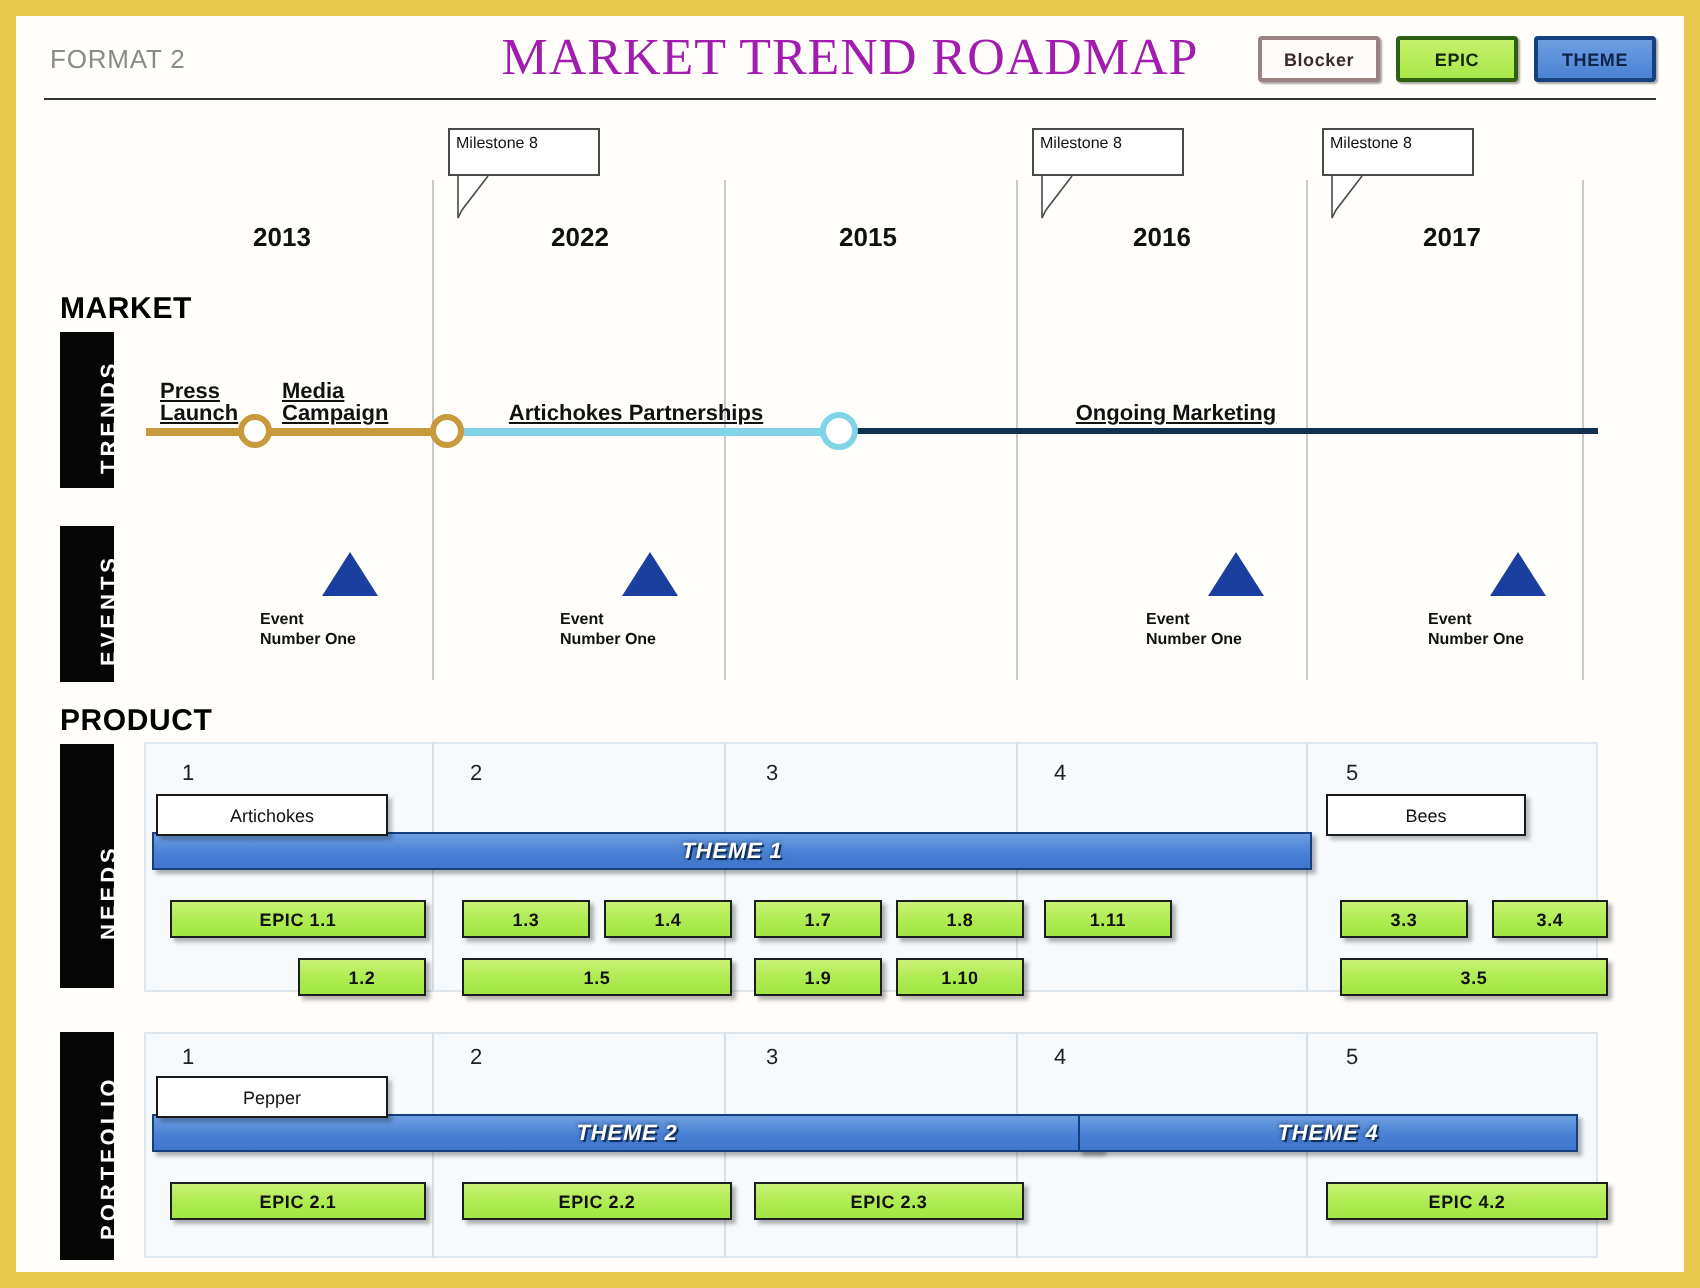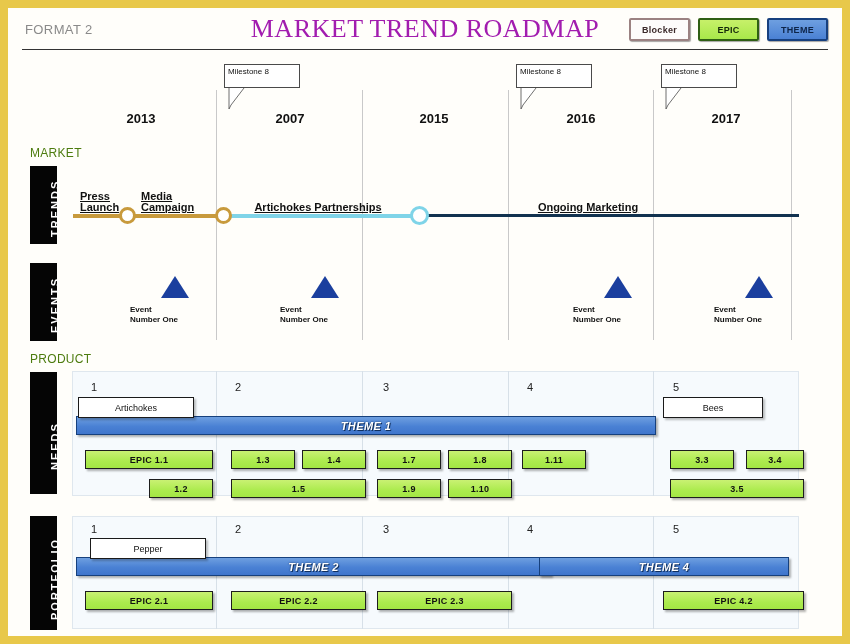--- a/index.html
+++ b/index.html
@@ -48,21 +48,21 @@
   .milestone{
     position:absolute;width:76px;height:24px;
     background:#fff;border:1px solid #4a4a4a;
     font-size:8px;color:#111;padding:2px 0 0 3px;box-sizing:border-box;
   }
   .milestone .tail{
     position:absolute;left:3px;top:23px;width:18px;height:22px;
   }
   
   .section-title{
-    position:absolute;font-size:12px;font-weight:normal;color:#4d7c0f;letter-spacing:.3px;
+    position:absolute;font-size:15px;font-weight:bold;color:#000000;letter-spacing:.3px;
   }
   
   .lane-tab{
     position:absolute;left:22px;width:27px;background:#050505;
     color:#fff;
   }
   .lane-tab span{
     display:block;white-space:nowrap;
     font-size:11px;font-weight:bold;letter-spacing:2px;
     transform-origin:0 0;
@@ -153,21 +153,21 @@
     </svg>
   </div>
   <div class="milestone" style="left:653px;top:56px;">
     <span>Milestone 8</span>
     <svg class="tail" viewBox="0 0 18 22">
       <path d="M1,0 L1,21 L3,17 L16,0" fill="#fff" stroke="#4a4a4a" stroke-width="0.8"></path>
     </svg>
   </div>
 
   <div class="year" style="left:88px;">2013</div>
-  <div class="year" style="left:237px;">2007</div>
+  <div class="year" style="left:237px;">2022</div>
   <div class="year" style="left:381px;">2015</div>
   <div class="year" style="left:528px;">2016</div>
   <div class="year" style="left:673px;">2017</div>
 
   <div class="section-title" style="left:22px;top:138px;">MARKET</div>
 
   <div class="lane-tab" style="top:158px;height:78px;">
     <span style="top:71px;">TRENDS</span>
   </div>
 
@@ -266,21 +266,21 @@
   <div class="panel-divider" style="left:354px;top:508px;height:113px;"></div>
   <div class="panel-divider" style="left:500px;top:508px;height:113px;"></div>
   <div class="panel-divider" style="left:645px;top:508px;height:113px;"></div>
 
   <div class="cell-num" style="left:83px;top:515px;">1</div>
   <div class="cell-num" style="left:227px;top:515px;">2</div>
   <div class="cell-num" style="left:375px;top:515px;">3</div>
   <div class="cell-num" style="left:519px;top:515px;">4</div>
   <div class="cell-num" style="left:665px;top:515px;">5</div>
 
-  <div class="callout" style="left:82px;top:530px;width:116px;">Pepper</div>
+  <div class="callout" style="left:70px;top:530px;width:116px;">Pepper</div>
 
   <div class="theme-bar" style="left:68px;top:549px;width:475px;">THEME 2</div>
   <div class="theme-bar" style="left:531px;top:549px;width:250px;">THEME 4</div>
 
   <div class="epic-box" style="left:77px;top:583px;width:128px;">EPIC  2.1</div>
   <div class="epic-box" style="left:223px;top:583px;width:135px;">EPIC  2.2</div>
   <div class="epic-box" style="left:369px;top:583px;width:135px;">EPIC  2.3</div>
   <div class="epic-box" style="left:655px;top:583px;width:141px;">EPIC  4.2</div>
 
 </div>

